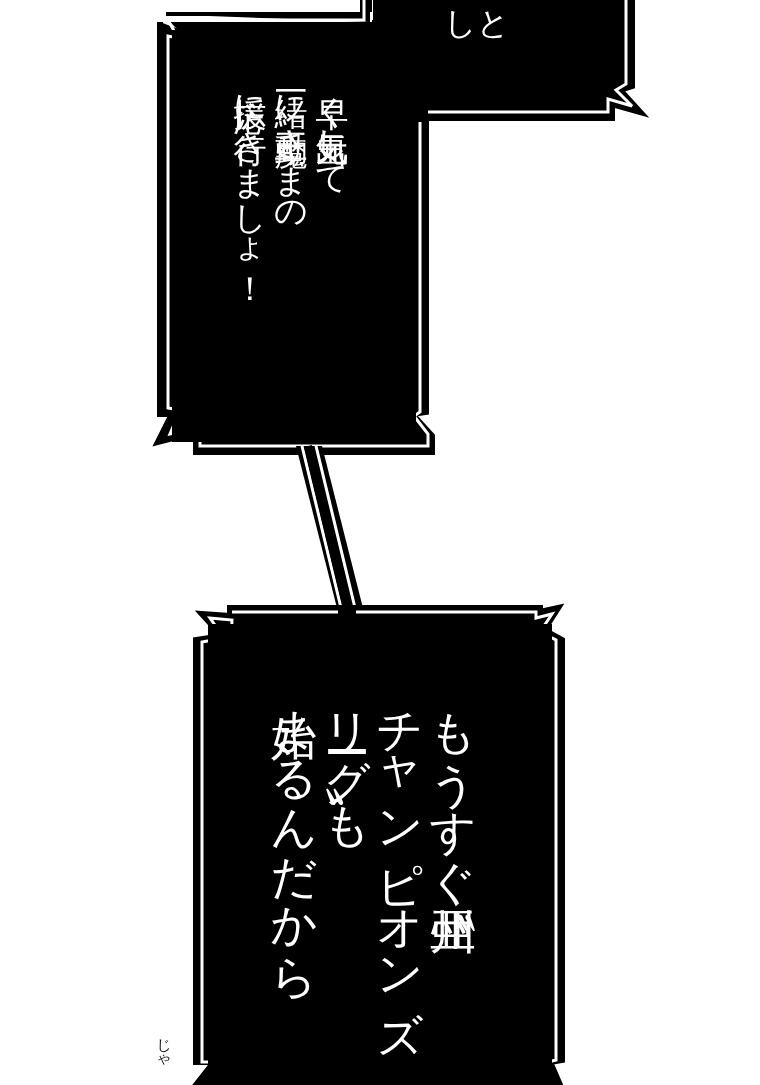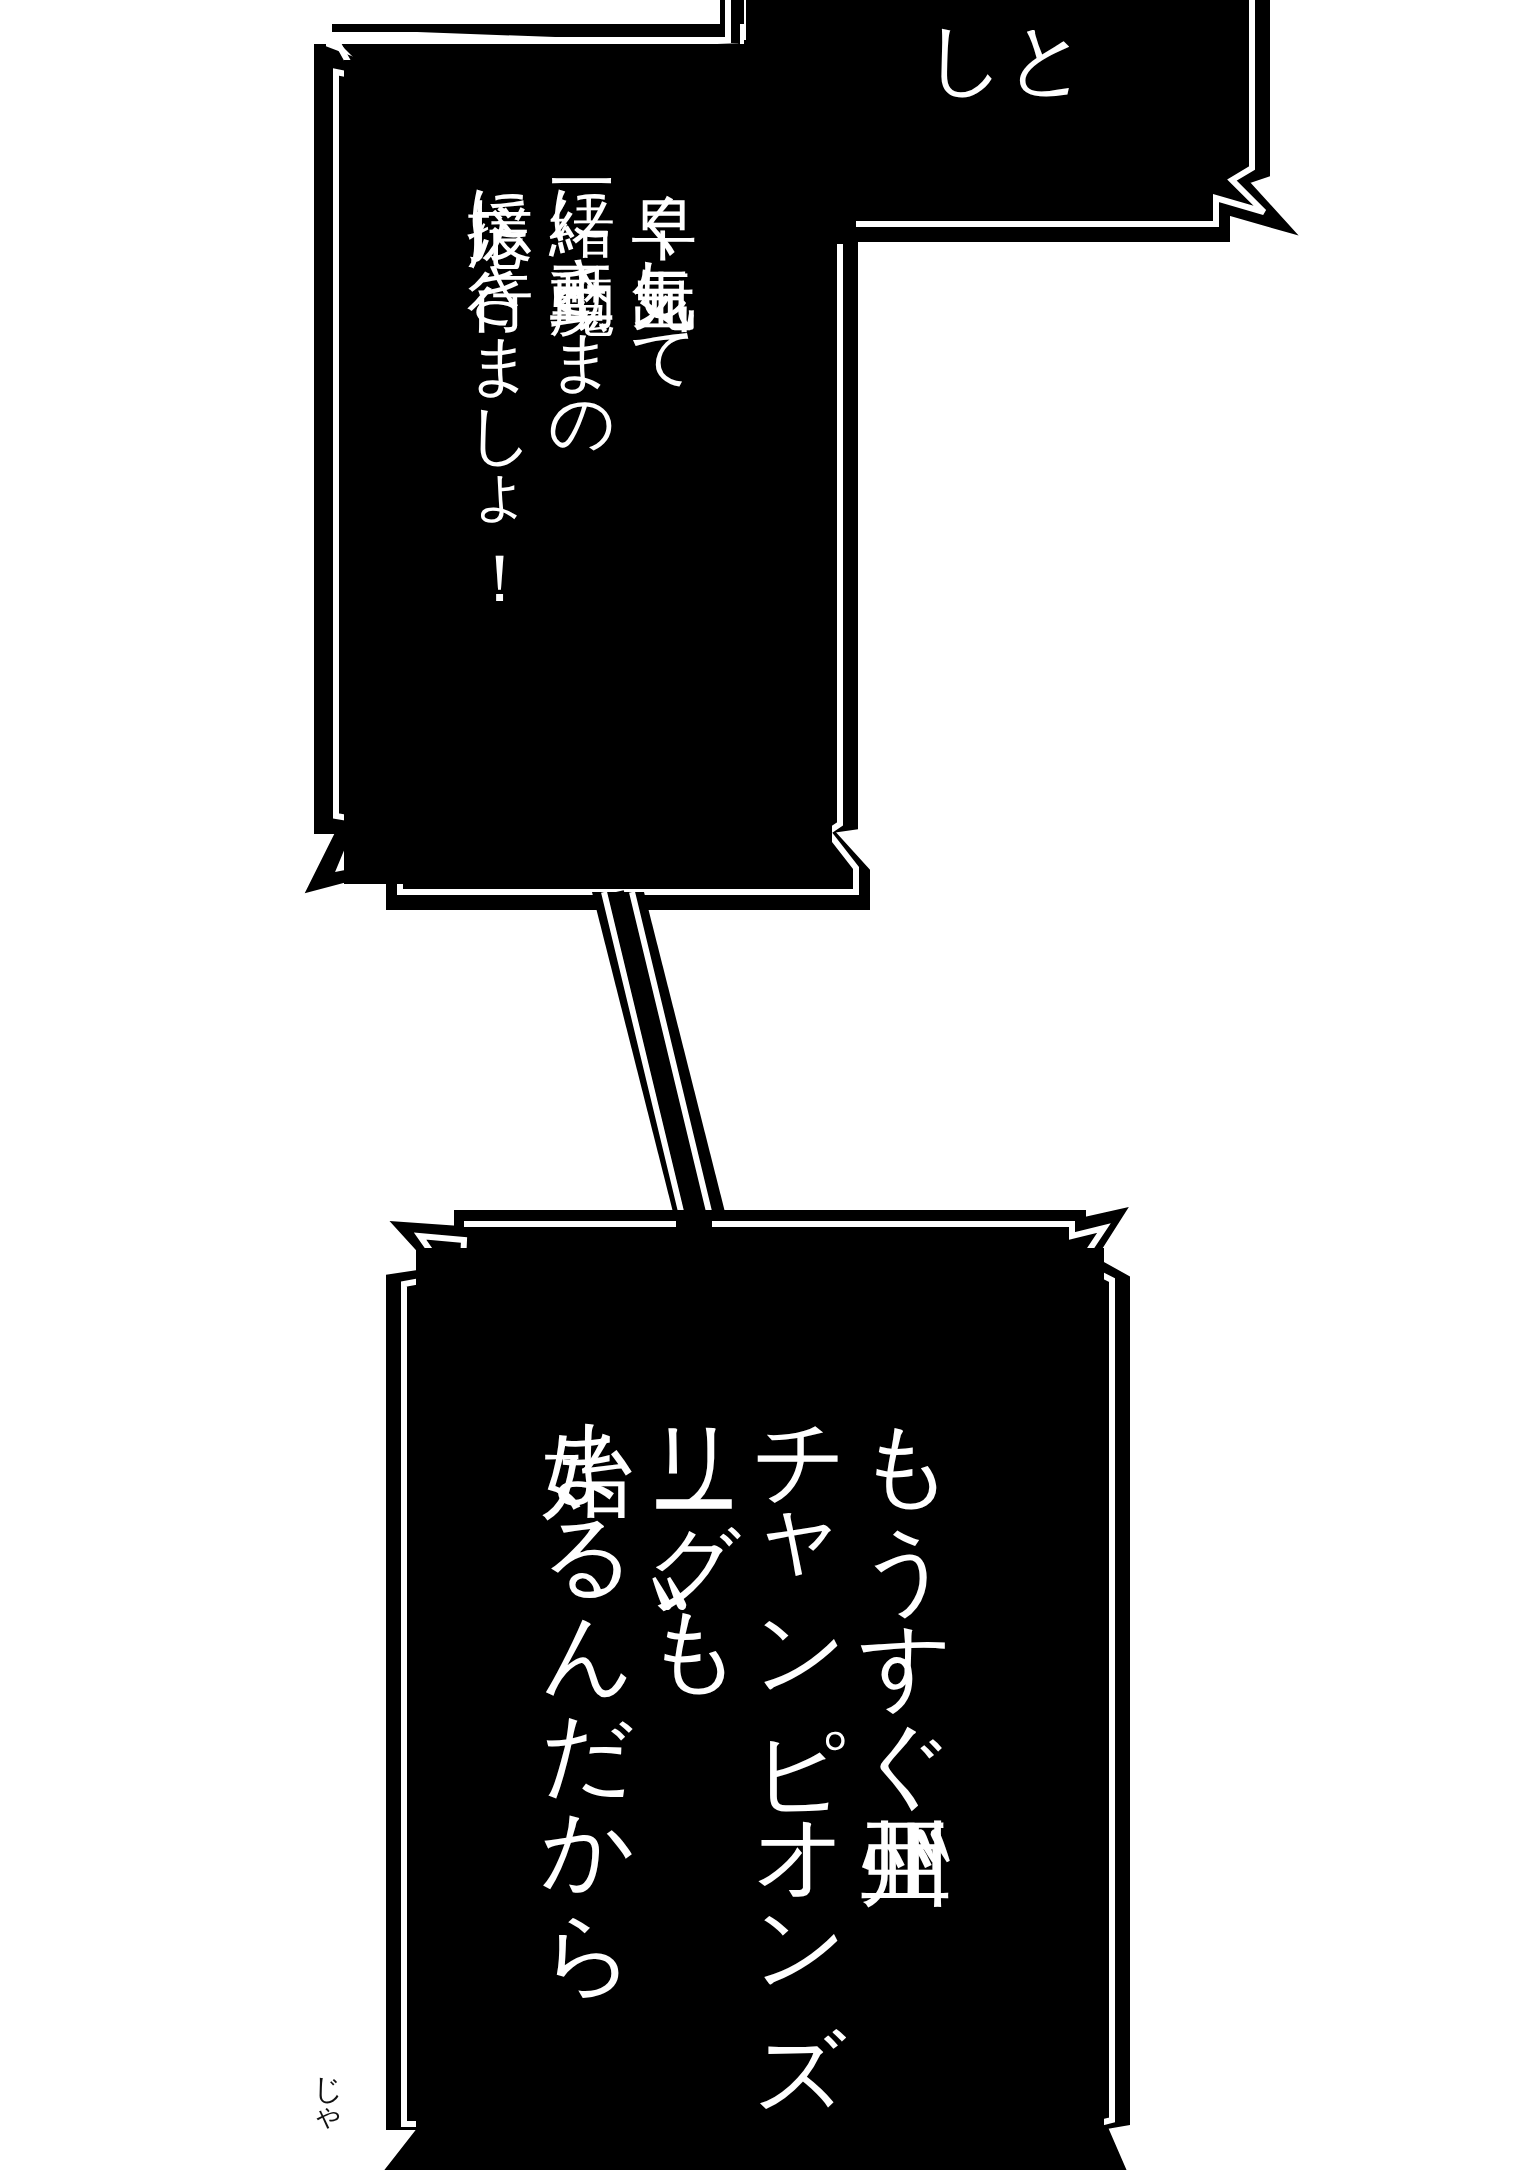--- a/index.html
+++ b/index.html
@@ -1,21 +1,21 @@
 <!DOCTYPE html>
 <html><head>
 <meta charset="utf-8">
 <style>
   html, body { margin: 0; padding: 0; }
   body { width: 760px; height: 1085px; background: #ffffff; position: relative; overflow: hidden; font-family: "DejaVu Sans", sans-serif; }
   .art { position: absolute; left: 0; top: 0; width: 760px; height: 1085px; }
   .vtext { position: absolute; writing-mode: vertical-rl; text-orientation: upright; color: #ffffff; white-space: pre; font-family: "DejaVu Sans", sans-serif; }
   .t1 { left: 230px; top: 74px; font-size: 33px; line-height: 41px; letter-spacing: -1px; }
   .t2 { left: 268px; top: 680px; font-size: 46px; line-height: 53px; letter-spacing: -3px; }
-  .t0 { left: 462px; top: 2px; font-size: 40px; writing-mode: horizontal-tb; }
+  .t0 { left: 444px; top: 2px; font-size: 32px; writing-mode: horizontal-tb; }
   .side { position: absolute; left: 155px; top: 1028px; writing-mode: vertical-rl; color: #111; font-size: 15px; line-height: 18px; white-space: pre; }
 </style>
 </head>
 <body>
 
 <svg class="art" viewBox="0 0 760 1085" xmlns="http://www.w3.org/2000/svg">
 
   <g>
     <path d="M360,-10 L360,12 L372,12 L372,-10 Z" fill="#000"></path>
     <path d="M376,-10 L632,-10 L632,86 L620,90 L640,112 L612,104 L612,118 L424,118 L424,136 L376,136 Z" fill="#000" stroke="#000" stroke-width="6"></path>

